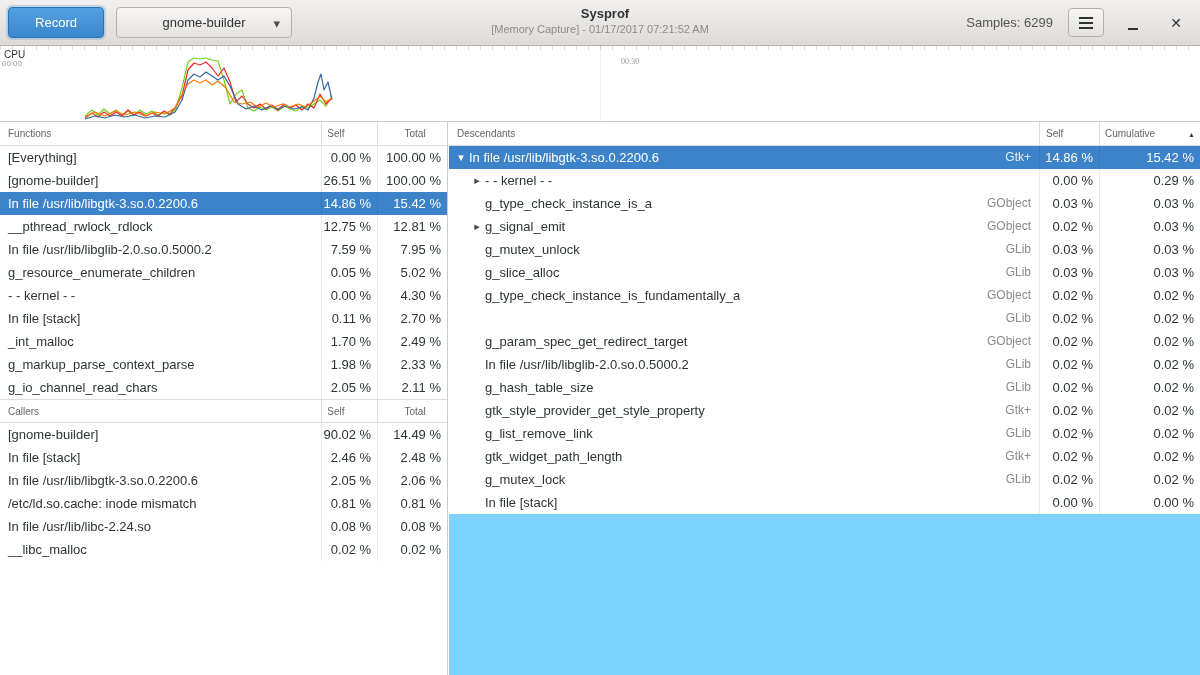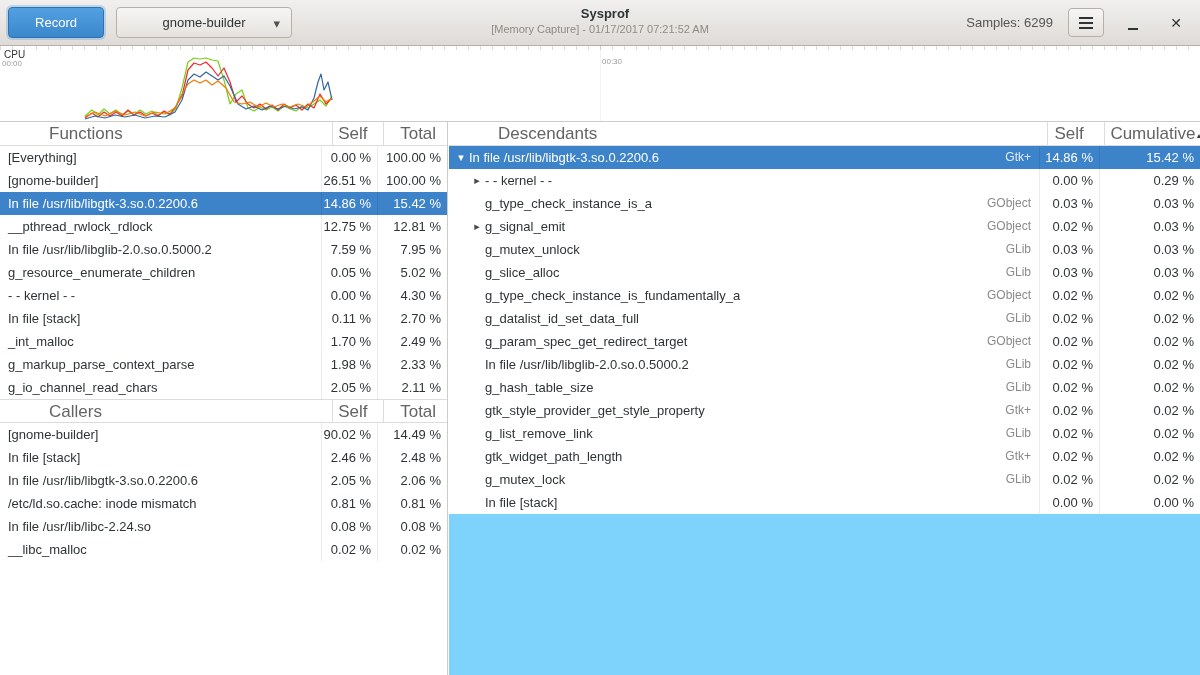--- a/index.html
+++ b/index.html
@@ -42,32 +42,32 @@
   .close-icon::after { content:"✕"; font-size:14px; color:#2e3436; }
 
   
   .graph { position:absolute; top:46px; left:0; width:1200px; height:76px;
     background:#fff; border-bottom:1px solid #cfcbc6; }
   .ruler { position:absolute; top:0; left:0; right:0; height:4px;
     background:repeating-linear-gradient(to right, rgba(0,0,0,.14) 0 1px, transparent 1px 12px); }
   .midline { position:absolute; top:0; bottom:0; left:600px; width:1px; background:rgba(0,0,0,.05); }
   .cpu-label { position:absolute; left:4px; top:3px; font-size:10px; color:#2e3436; }
   .tlabel { position:absolute; font-size:8px; color:#9a9a9a; }
-  .t0 { left:2px; top:13px; } .t1 { left:602px; top:11px; }
+  .t0 { left:2px; top:13px; } .t1 { left:621px; top:11px;font-family:Liberation Serif, serif; }
   .graph svg { position:absolute; left:0; top:0; }
 
   
   .panes { position:absolute; top:122px; left:0; right:0; bottom:0; background:#fff; }
   .left-pane { position:absolute; left:0; top:0; bottom:0; width:448px;
     border-right:1px solid #cfcbc6; background:#fff; overflow:hidden; }
   .right-pane { position:absolute; left:449px; top:0; bottom:0; right:0; background:#7dd3fc; overflow:hidden; }
 
   
   .thead { display:flex; height:24px; line-height:23px; background:#fff;
-    border-bottom:1px solid #dcdcdc; color:#646464; font-size:17px;padding-left:41px; }
+    border-bottom:1px solid #dcdcdc; color:#646464; font-size:10px; }
   .thead-mid { border-top:1px solid #dcdcdc; }
   .hc { display:flex; align-items:center; overflow:hidden; white-space:nowrap; }
   .sort-arrow { margin-left:auto; padding-right:5px; }
   .sort-arrow::after { content:"▲"; font-size:7px; color:#3c3c3c; }
 
   
   .trow { display:flex; height:23px; line-height:23px; font-size:13px; color:#2e3436; background:#fff; }
   .trow.selected { background:#3d83c9; color:#fff; }
   .cell { overflow:hidden; white-space:nowrap; }
   .num { text-align:right; padding-right:6px; }
@@ -330,21 +330,20 @@
               <span class="expander" style="margin-left: 20px;"></span>
               <span>g_type_check_instance_is_fundamentally_a</span>
               <span class="cat">GObject</span>
             </div>
             <div class="cell num self-r">0.02 %</div>
             <div class="cell num total-r">0.02 %</div>
           </div>
           <div class="trow">
             <div class="cell name-r">
               <span class="expander" style="margin-left: 20px;"></span>
-              <span>g_datalist_id_set_data_full</span>
               <span class="cat">GLib</span>
             </div>
             <div class="cell num self-r">0.02 %</div>
             <div class="cell num total-r">0.02 %</div>
           </div>
           <div class="trow">
             <div class="cell name-r">
               <span class="expander" style="margin-left: 20px;"></span>
               <span>g_param_spec_get_redirect_target</span>
               <span class="cat">GObject</span>

